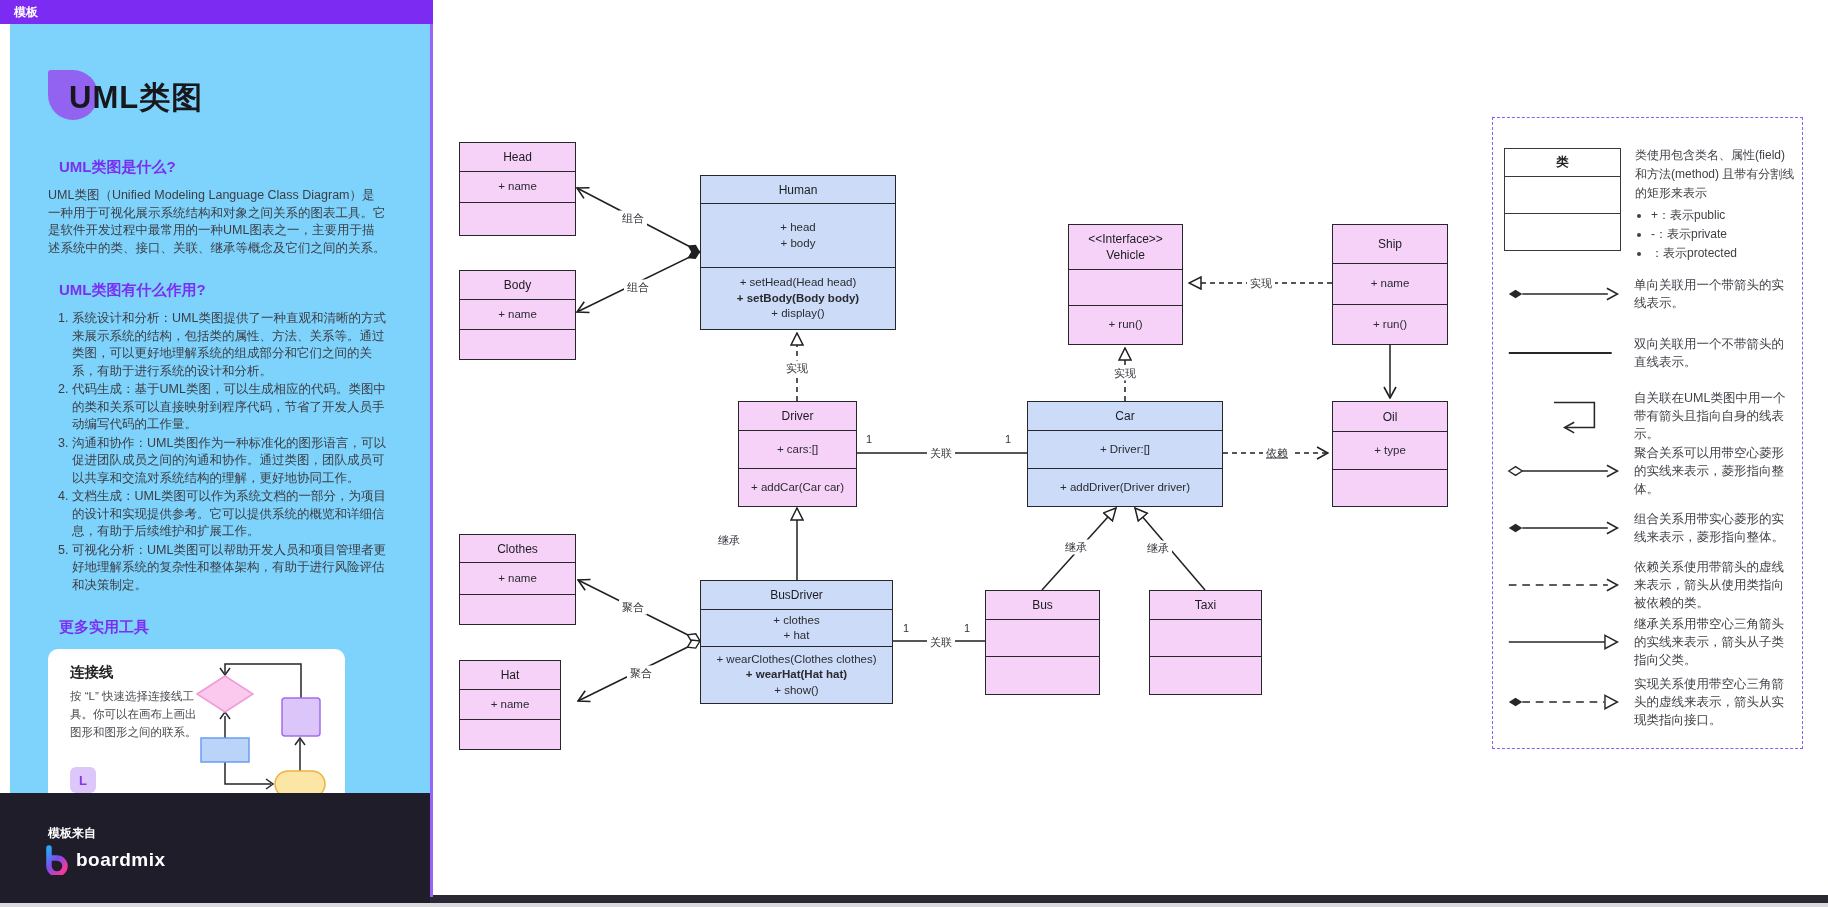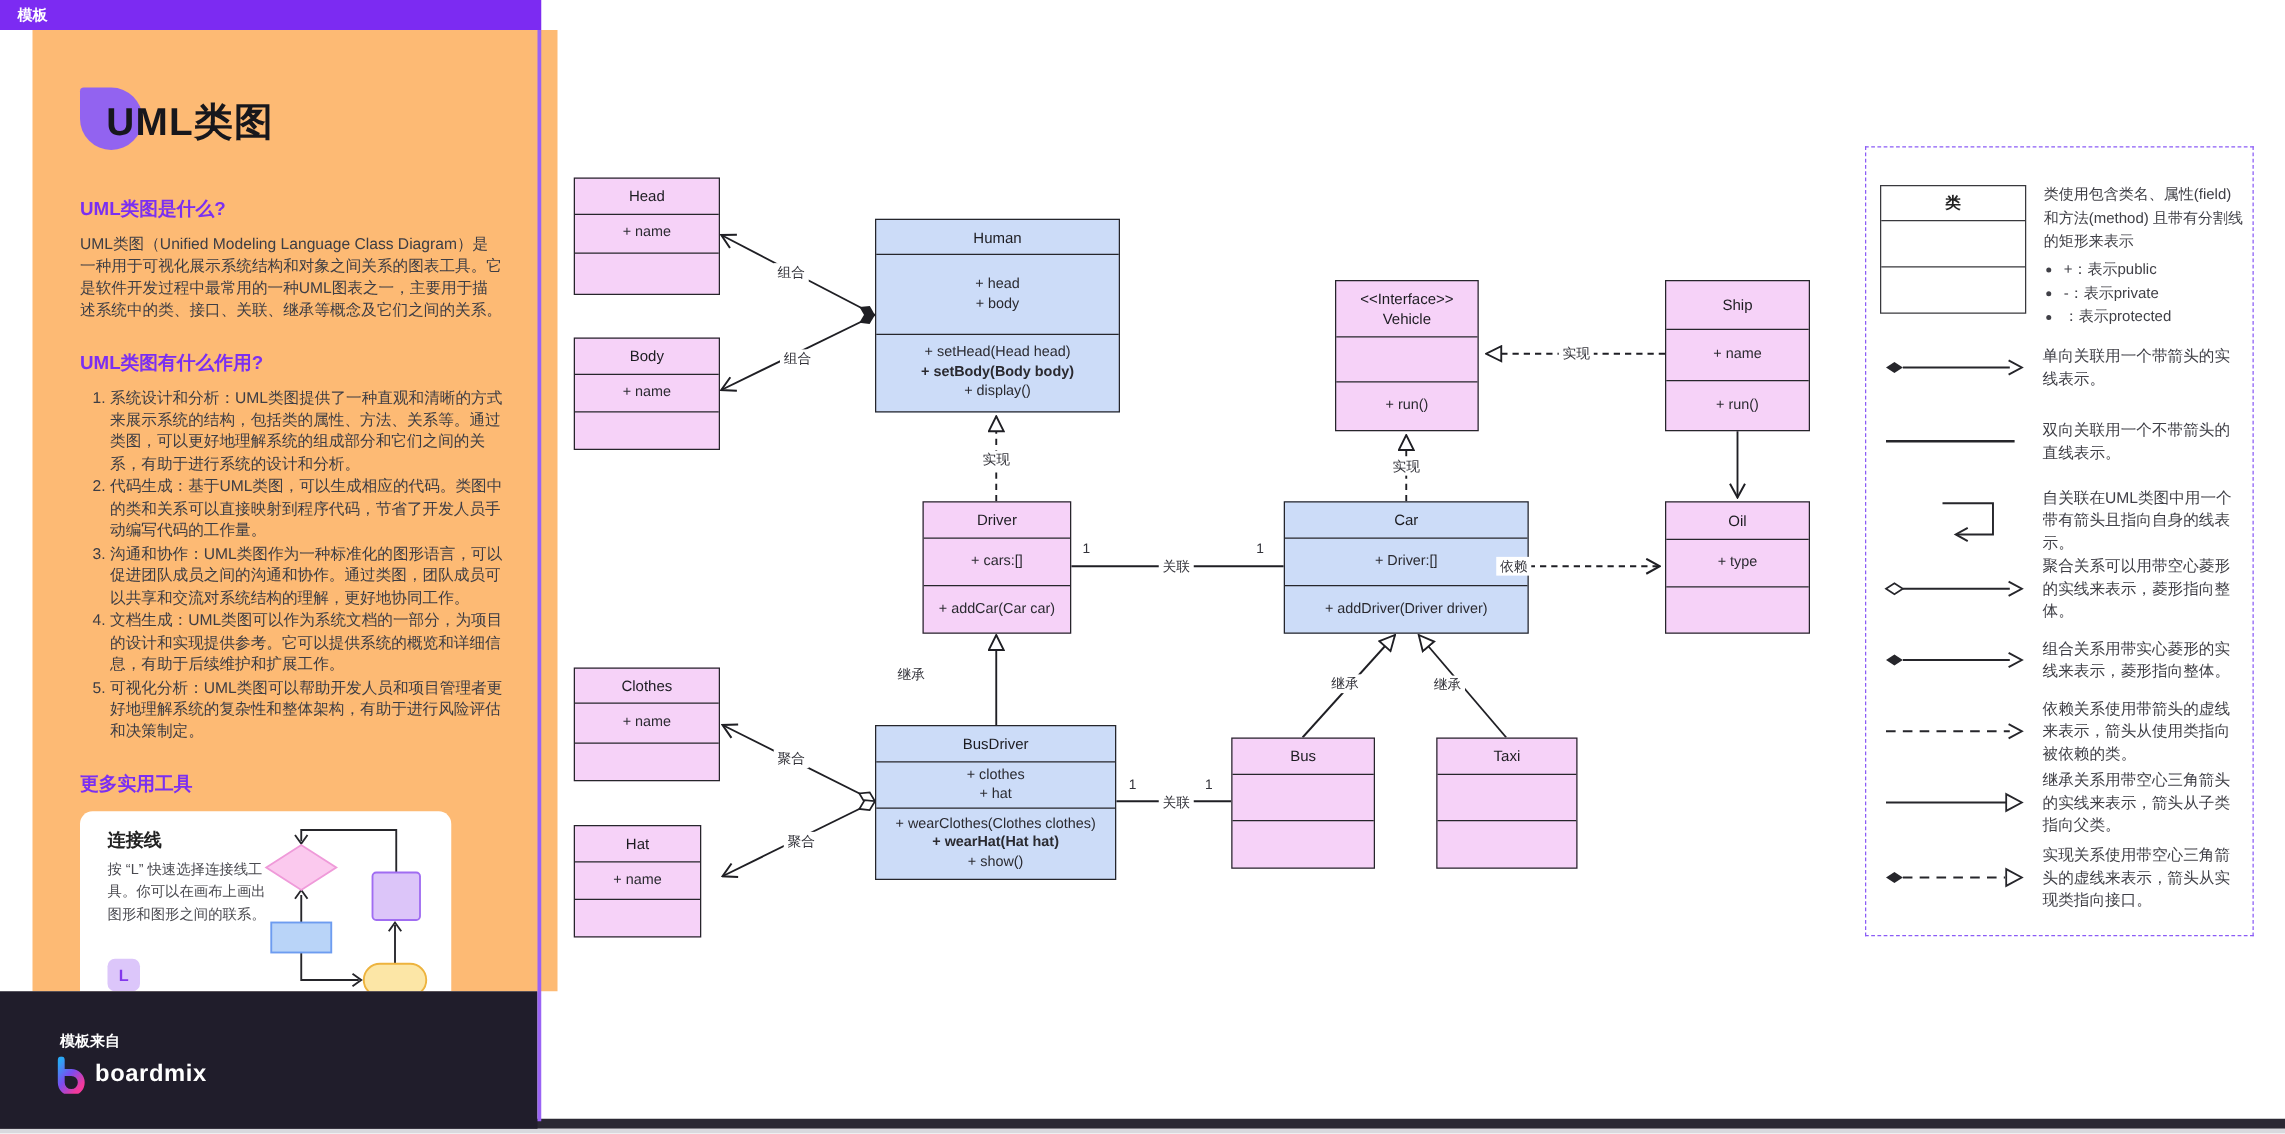--- a/index.html
+++ b/index.html
@@ -4,26 +4,26 @@
 <style>
   html,body{margin:0;padding:0;background:#fff}
   .page{position:relative;width:1828px;height:907px;background:#fff;overflow:hidden;
         font-family:"Liberation Sans","DejaVu Sans",sans-serif;}
   
   .topbar{position:absolute;left:0;top:0;width:433px;height:24px;background:#7c2bf2;z-index:6;
           display:flex;align-items:center;padding-left:14px;box-sizing:border-box}
   .topbar span{color:#fff;font-size:12px;font-weight:bold}
   
   .side-accent{position:absolute;left:430px;top:24px;width:3px;height:873px;background:#9a63f5;z-index:5}
-  .sidebar{position:absolute;left:26px;top:24px;width:420px;height:769px;background:#fdba74;z-index:4;
+  .sidebar{position:absolute;left:10px;top:24px;width:420px;height:769px;background:#7dd3fc;z-index:4;
            box-sizing:border-box;padding:0 44px 0 38px;overflow:hidden}
   .logo-wrap{position:relative;height:64px;margin-top:46px}
   .logo-blob{position:absolute;left:0;top:0;width:50px;height:50px;background:#9263f0;border-radius:3px 50% 50% 50%}
   .side-title{position:absolute;left:21px;top:7px;font-size:31px;font-weight:bold;color:#17171c;letter-spacing:1px}
-  .sec-h{color:#7b2ff2;font-size:15px;font-weight:bold;margin:24px 0 10px}
+  .sec-h{color:#7b2ff2;font-size:15px;font-weight:bold;margin:24px 11px 10px}
   .sec-p{font-size:12.5px;line-height:17.5px;color:#3d3d44;margin:0}
   ol.benefits{margin:10px 0 0;padding-left:24px}
   ol.benefits li{font-size:12.5px;line-height:17.5px;color:#3d3d44;margin-bottom:1px}
   .tool-card{position:relative;background:#fff;border-radius:10px;margin-top:12px;width:297px;height:162px}
   .tc-title{position:absolute;left:22px;top:14px;font-size:14.5px;font-weight:bold;color:#222}
   .tc-body{position:absolute;left:22px;top:38px;width:130px;font-size:11.5px;line-height:18px;color:#4a4a50}
   .tc-key{position:absolute;left:22px;top:118px;width:26px;height:26px;background:#dcc6fa;border-radius:6px;
           color:#8338ec;font-weight:bold;font-size:13px;display:flex;align-items:center;justify-content:center}
   .tc-illu{position:absolute;right:8px;top:7px}
   
@@ -306,21 +306,21 @@
         <div class="ucomp" style="height: 38px;"></div>
       </div>
       <span class="elabel" style="left: 633px; top: 218px;">组合</span>
       <span class="elabel" style="left: 638px; top: 287px;">组合</span>
       <span class="elabel" style="left: 797px; top: 368px;">实现</span>
       <span class="elabel" style="left: 1125px; top: 373px;">实现</span>
       <span class="elabel" style="left: 1261px; top: 283px;">实现</span>
       <span class="elabel" style="left: 869px; top: 439px;">1</span>
       <span class="elabel" style="left: 941px; top: 453px;">关联</span>
       <span class="elabel" style="left: 1008px; top: 439px;">1</span>
-      <span class="elabel" style="left: 1211px; top: 453px;">依赖</span>
+      <span class="elabel" style="left: 1277px; top: 453px; text-decoration: underline;">依赖</span>
       <span class="elabel" style="left: 729px; top: 540px;">继承</span>
       <span class="elabel" style="left: 1076px; top: 547px;">继承</span>
       <span class="elabel" style="left: 1158px; top: 548px;">继承</span>
       <span class="elabel" style="left: 633px; top: 607px;">聚合</span>
       <span class="elabel" style="left: 641px; top: 673px;">聚合</span>
       <span class="elabel" style="left: 906px; top: 628px;">1</span>
       <span class="elabel" style="left: 941px; top: 642px;">关联</span>
       <span class="elabel" style="left: 967px; top: 628px;">1</span>
     </div>
 

